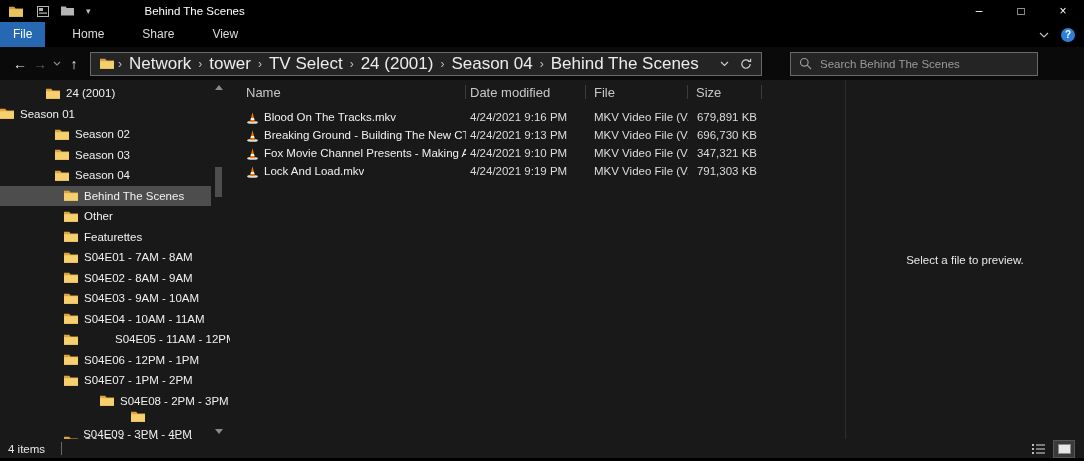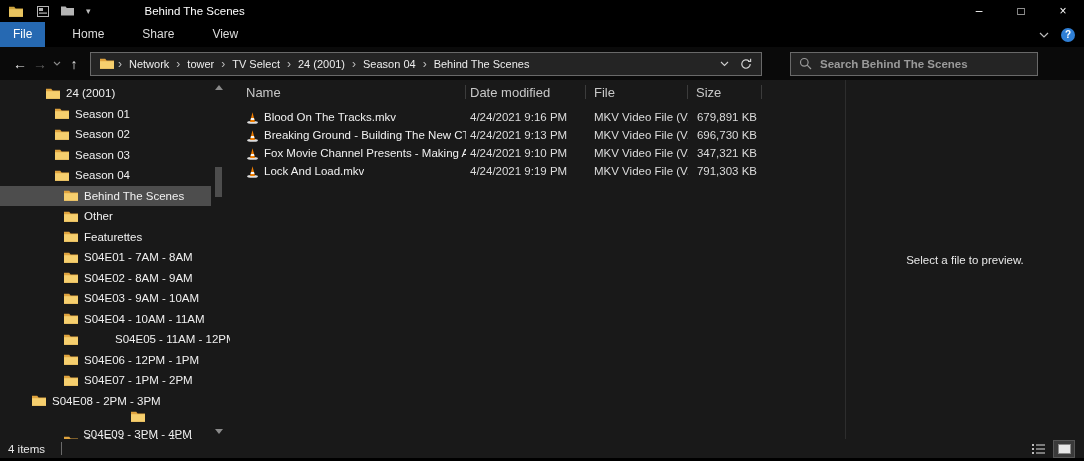--- a/index.html
+++ b/index.html
@@ -33,27 +33,27 @@
   
   .navbar { height:33px; background:#0a0a0a; display:flex; align-items:center; padding:0 10px; }
   .navbtn { width:20px; height:22px; display:flex; align-items:center; justify-content:center;
             font-size:14px; color:#e6e6e6; }
   .navbtn.disabled { color:#5f5f5f; }
   .navbtn.small { width:14px; }
   .addressbar { height:24px; width:672px; margin-left:6px; background:#242424;
                 border:1px solid #696969; display:flex; align-items:center; padding:0 4px; }
   .addr-folder { display:flex; margin:0 4px 0 5px; }
   .crumbs { display:flex; align-items:center; flex:1; overflow:hidden; white-space:nowrap; }
-  .crumb { padding:0 7px; color:#ececec; font-size:11px; }
+  .crumb { padding:0 7px; color:#ececec; font-size:17px; }
   .crumb-sep { color:#bdbdbd; font-size:12px; }
   .addr-btn { width:22px; height:22px; display:flex; align-items:center; justify-content:center; }
   .searchbox { height:24px; width:248px; margin-left:28px; background:#242424;
                border:1px solid #696969; display:flex; align-items:center; padding:0 8px; gap:8px; }
   .searchbox input { flex:1; background:transparent; border:none; outline:none;
-                     color:#cfcfcf; font-size:11.5px; font-family:"Liberation Sans",sans-serif;font-weight:bold; }
+                     color:#cfcfcf; font-size:11.5px; font-family:"Liberation Sans",sans-serif; }
   .searchbox input::placeholder { color:#9a9a9a; }
 
   
   .content { display:flex; height:359px; }
 
   .sidebar { width:230px; position:relative; padding-top:3px; overflow:hidden; }
   .tree-item { height:20.5px; width:211px; display:flex; align-items:center; gap:6px; }
   .tree-item.selected { background:#4d4d4d; }
   .tree-label { white-space:nowrap; font-size:11.5px; color:#f0f0f0; }
   .side-scroll { position:absolute; right:7px; top:3px; bottom:3px; width:9px; }
@@ -204,57 +204,57 @@
   <div class="tree-item" style="padding-left: 46px;">
     <span>
       <svg width="14" height="11" viewBox="0 0 14 11">
         <path fill="#dfa33e" d="M0 .8h5.2l1.4 1.7H14v8.3H0z"></path>
         <path fill="#f6cf6e" d="M0 3.2h14v7.6H0z"></path>
       </svg>
     </span>
     <span class="tree-label">24 (2001)</span>
   </div>
 
+  <div class="tree-item" style="">
+    <span>
+      <svg width="14" height="11" viewBox="0 0 14 11">
+        <path fill="#dfa33e" d="M0 .8h5.2l1.4 1.7H14v8.3H0z"></path>
+        <path fill="#f6cf6e" d="M0 3.2h14v7.6H0z"></path>
+      </svg>
+    </span>
+    <span class="tree-label">Season 01</span>
+  </div>
+
   <div class="tree-item" style="padding-left: 55px;">
     <span>
       <svg width="14" height="11" viewBox="0 0 14 11">
         <path fill="#dfa33e" d="M0 .8h5.2l1.4 1.7H14v8.3H0z"></path>
         <path fill="#f6cf6e" d="M0 3.2h14v7.6H0z"></path>
       </svg>
     </span>
-    <span class="tree-label">Season 01</span>
+    <span class="tree-label">Season 02</span>
   </div>
 
   <div class="tree-item" style="padding-left: 55px;">
     <span>
       <svg width="14" height="11" viewBox="0 0 14 11">
         <path fill="#dfa33e" d="M0 .8h5.2l1.4 1.7H14v8.3H0z"></path>
         <path fill="#f6cf6e" d="M0 3.2h14v7.6H0z"></path>
       </svg>
     </span>
-    <span class="tree-label">Season 02</span>
+    <span class="tree-label">Season 03</span>
   </div>
 
   <div class="tree-item" style="padding-left: 55px;">
     <span>
       <svg width="14" height="11" viewBox="0 0 14 11">
         <path fill="#dfa33e" d="M0 .8h5.2l1.4 1.7H14v8.3H0z"></path>
         <path fill="#f6cf6e" d="M0 3.2h14v7.6H0z"></path>
       </svg>
     </span>
-    <span class="tree-label">Season 03</span>
-  </div>
-
-  <div class="tree-item" style="padding-left: 55px;">
-    <span>
-      <svg width="14" height="11" viewBox="0 0 14 11">
-        <path fill="#dfa33e" d="M0 .8h5.2l1.4 1.7H14v8.3H0z"></path>
-        <path fill="#f6cf6e" d="M0 3.2h14v7.6H0z"></path>
-      </svg>
-    </span>
     <span class="tree-label">Season 04</span>
   </div>
 
   <div class="tree-item selected" style="padding-left: 64px;">
     <span>
       <svg width="14" height="11" viewBox="0 0 14 11">
         <path fill="#dfa33e" d="M0 .8h5.2l1.4 1.7H14v8.3H0z"></path>
         <path fill="#f6cf6e" d="M0 3.2h14v7.6H0z"></path>
       </svg>
     </span>
@@ -344,21 +344,21 @@
   <div class="tree-item" style="padding-left: 64px;">
     <span>
       <svg width="14" height="11" viewBox="0 0 14 11">
         <path fill="#dfa33e" d="M0 .8h5.2l1.4 1.7H14v8.3H0z"></path>
         <path fill="#f6cf6e" d="M0 3.2h14v7.6H0z"></path>
       </svg>
     </span>
     <span class="tree-label">S04E07 - 1PM - 2PM</span>
   </div>
 
-  <div class="tree-item" style="padding-left: 32px;">
+  <div class="tree-item" style="padding-left: 100px;">
     <span>
       <svg width="14" height="11" viewBox="0 0 14 11">
         <path fill="#dfa33e" d="M0 .8h5.2l1.4 1.7H14v8.3H0z"></path>
         <path fill="#f6cf6e" d="M0 3.2h14v7.6H0z"></path>
       </svg>
     </span>
     <span class="tree-label">S04E08 - 2PM - 3PM</span>
   </div>
 
   <div class="tree-item" style="padding-left: 64px; flex-direction: column;">

